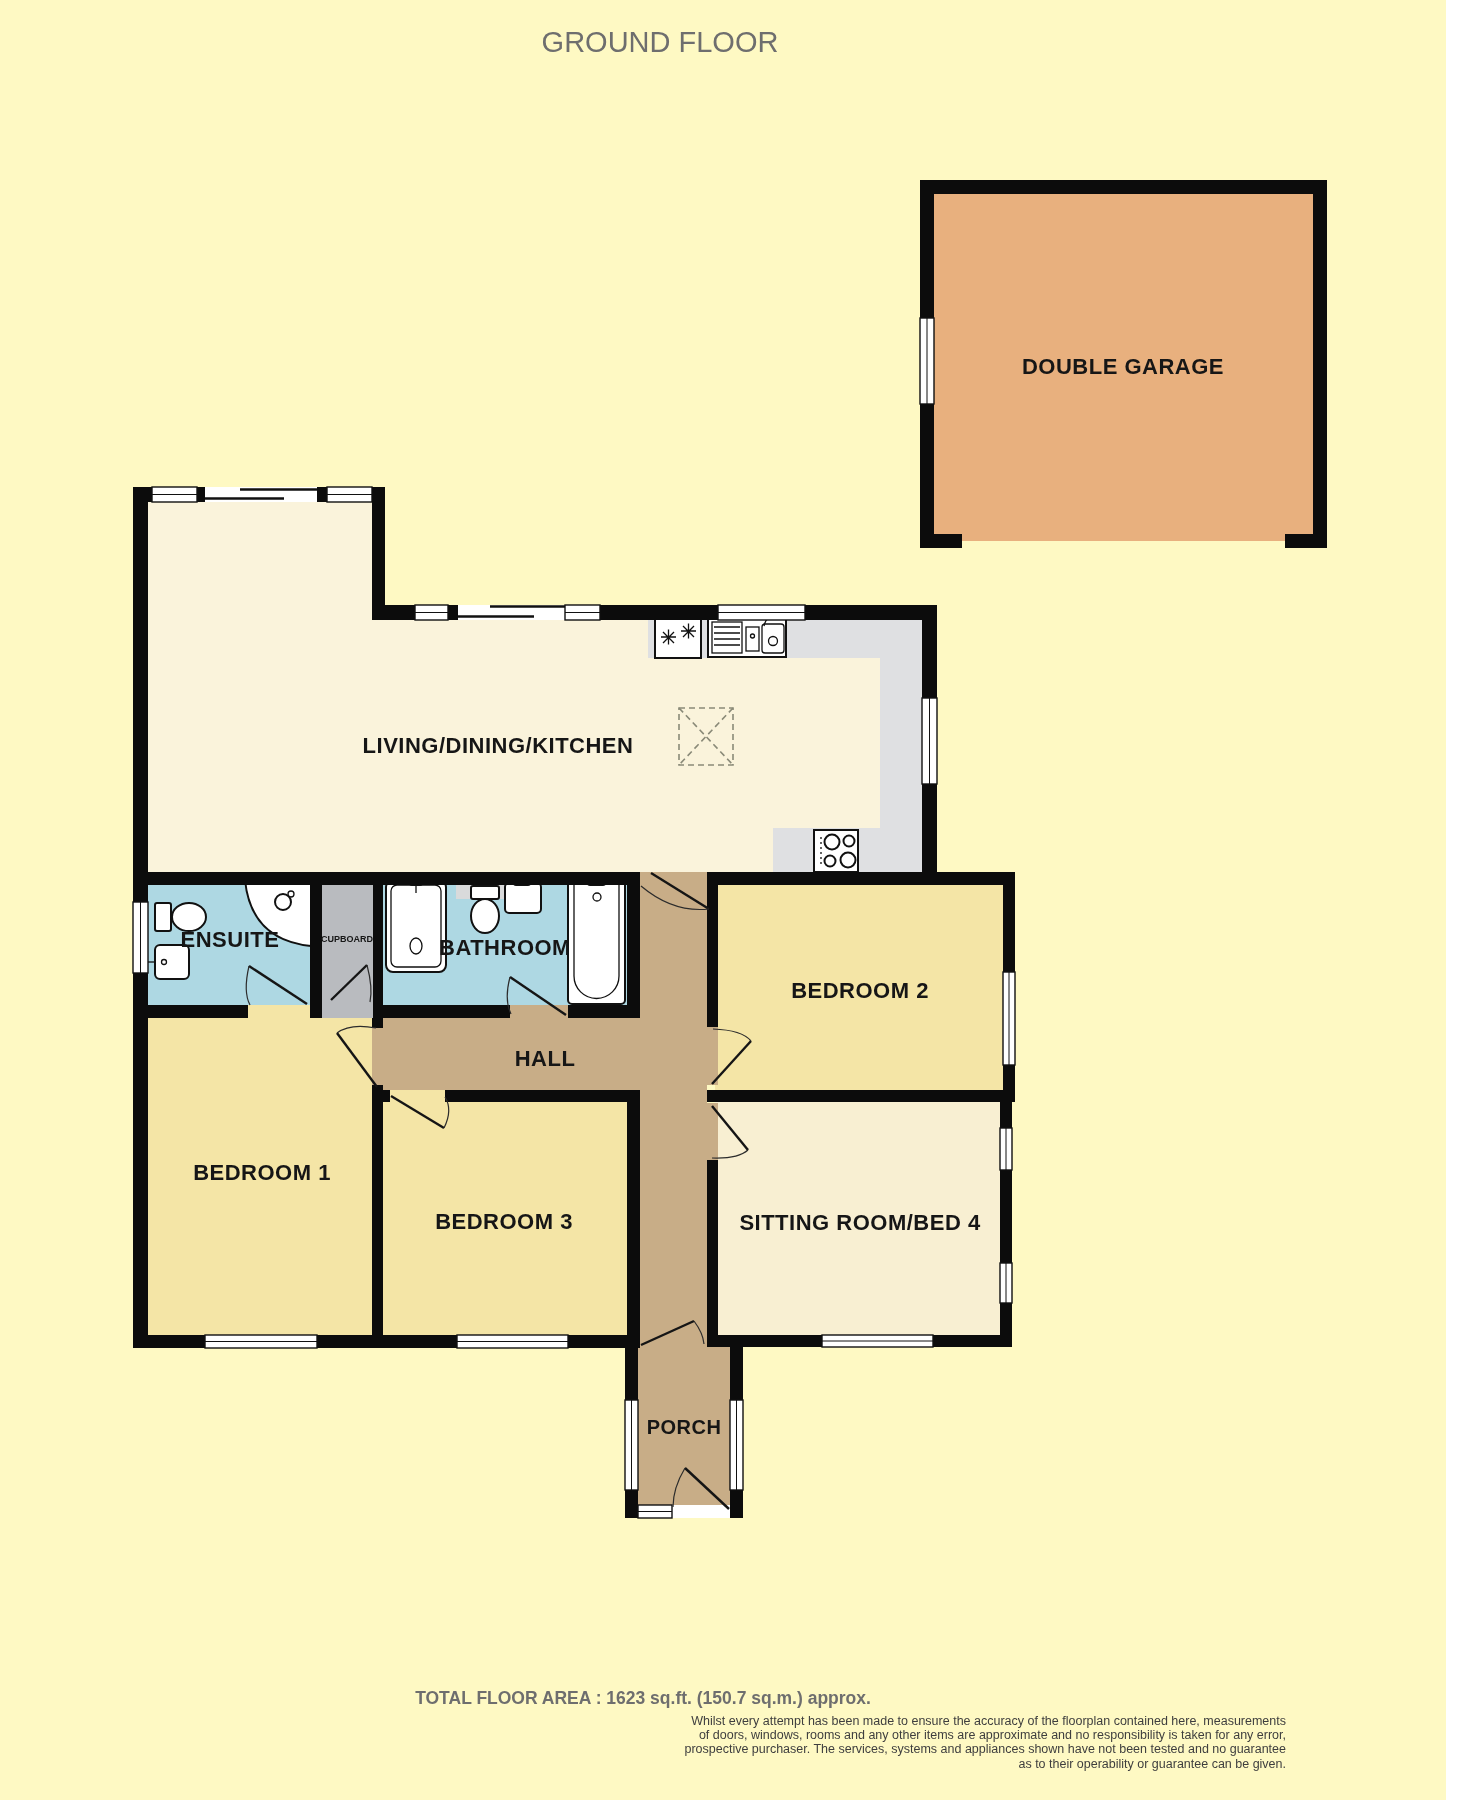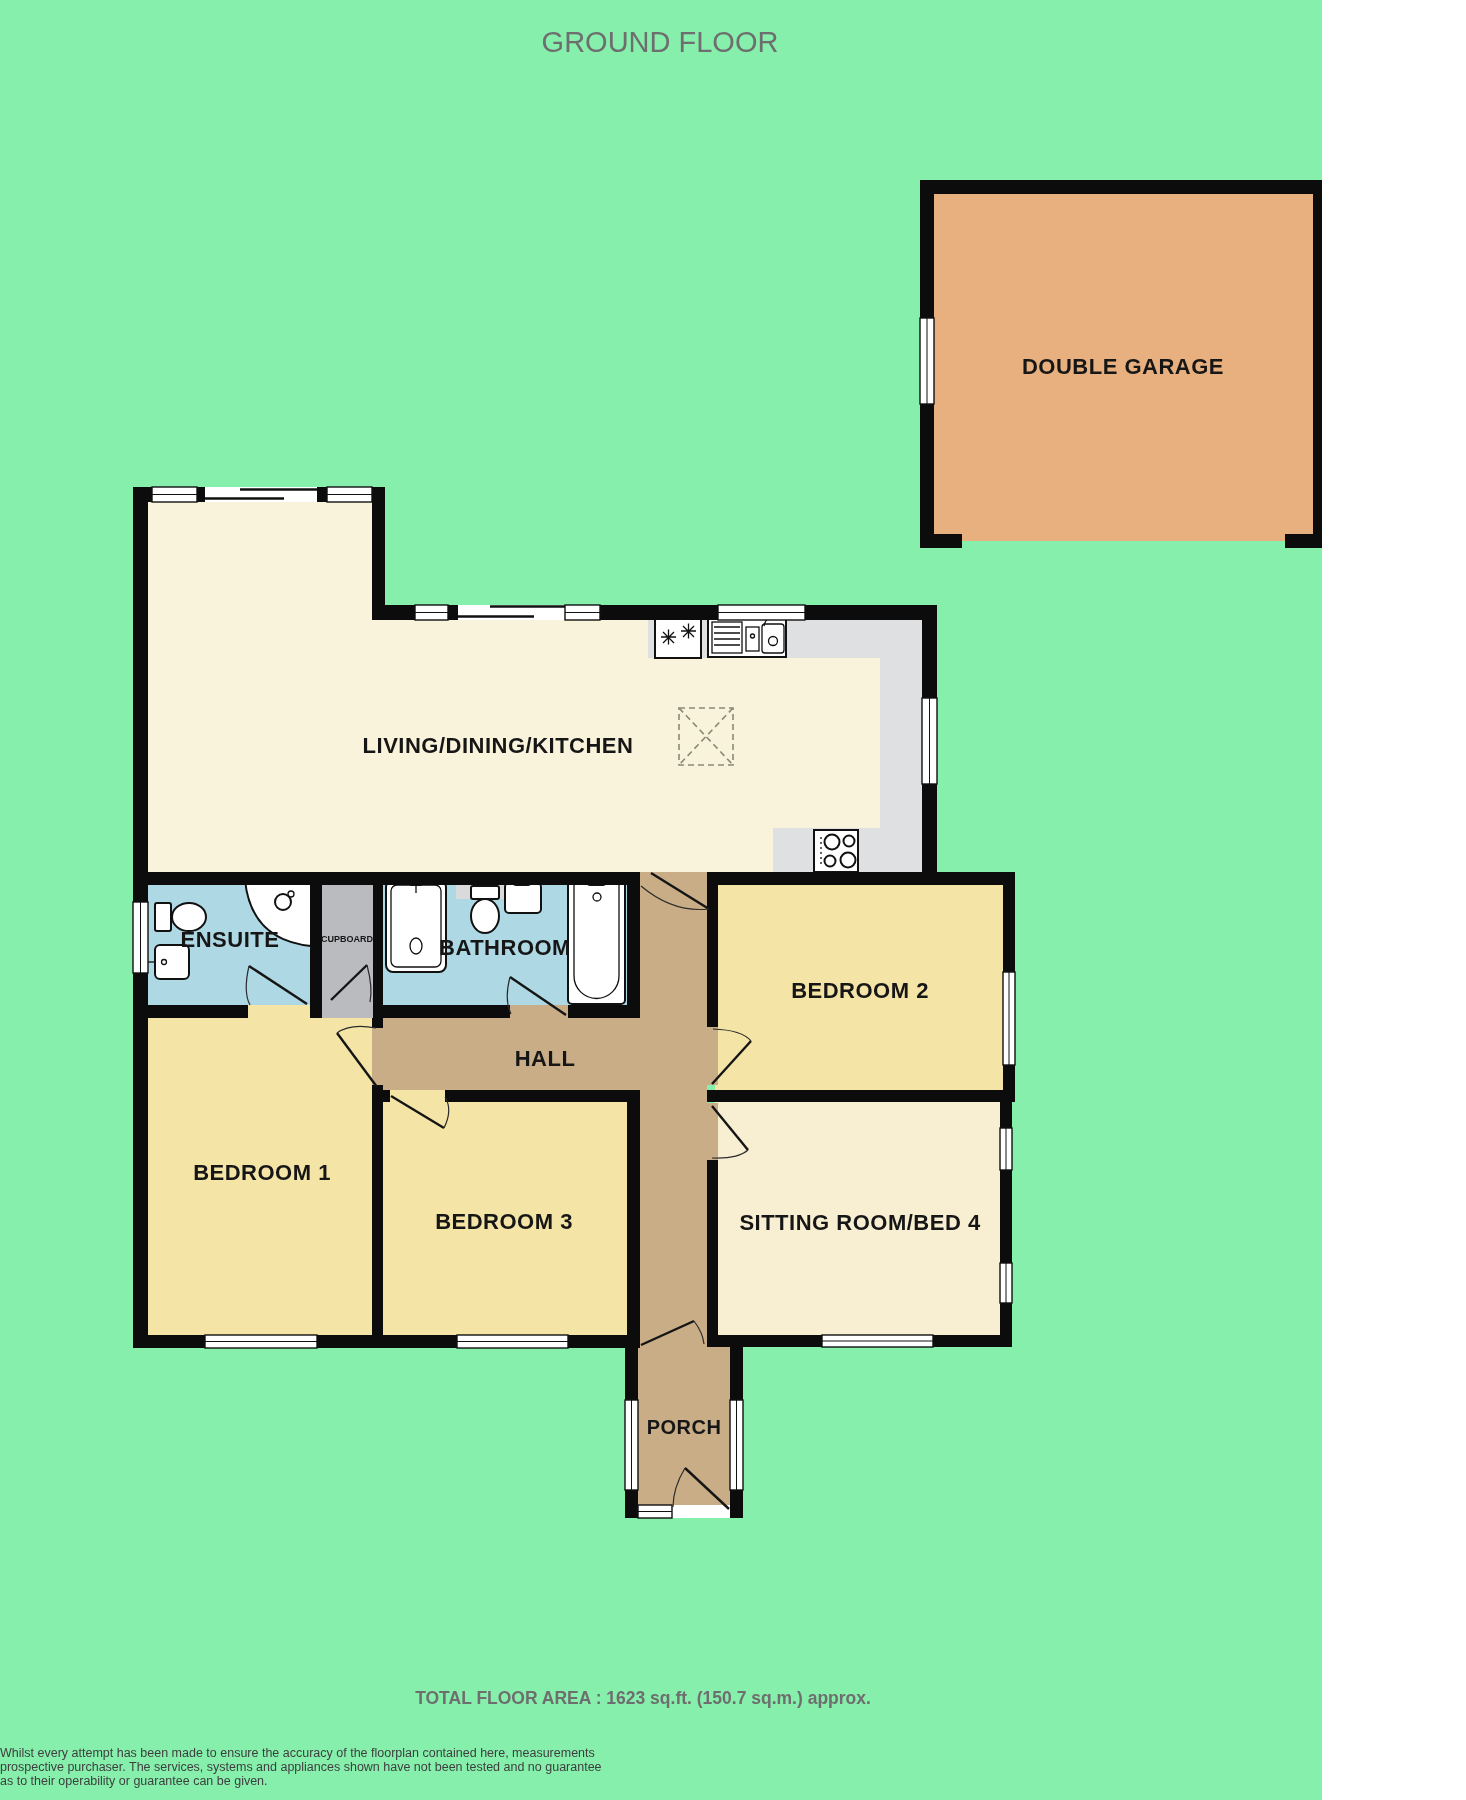--- a/index.html
+++ b/index.html
@@ -1,24 +1,24 @@
 <!DOCTYPE html>
 <html style="--wall: #0c0c0c; --garage: #e8b07e; --living: #faf3db; --bedroom: #f4e5a6; --sitting: #f8efd2; --hall: #c8ad87; --bath: #aed8e3; --cupboard: #b9bbbf; --counter: #dfe0e2; --title_text: #6e6e6e; --label_text: #161616;"><head>
 <meta charset="utf-8">
 <style>
   html,body{margin:0;padding:0;background:#ffffff;}
-  #stage{position:relative;width:1322px;height:1800px;background:#86efac;overflow:hidden;
+  #stage{position:relative;width:1446px;height:1800px;background:#fef9c3;overflow:hidden;
          font-family:"Liberation Sans",sans-serif;}
   #plan-svg{position:absolute;left:0;top:0;}
   .title{position:absolute;top:26px;left:0;width:1320px;text-align:center;
          color:var(--title_text);font-size:29px;line-height:32px;}
   .footer-total{position:absolute;top:1688px;left:0;width:1286px;text-align:center;
          color:var(--title_text);font-size:17.5px;font-weight:bold;}
-  .disclaimer{position:absolute;top:1714px;left:0;width:1286px;text-align:left;
-         color:#3e3e3e;font-size:12.5px;line-height:14.2px;margin-top:32px;}
+  .disclaimer{position:absolute;top:1714px;left:0;width:1286px;text-align:right;
+         color:#3e3e3e;font-size:12.5px;line-height:14.2px;}
   .wall{fill:var(--wall);}
   .window{fill:#ffffff;stroke:#111;stroke-width:1.4;}
   .winline{stroke:#111;stroke-width:1;}
   .fx{fill:#ffffff;stroke:#111;stroke-width:2;}
   .fxthin{fill:none;stroke:#111;stroke-width:1.3;}
   .slide{stroke:#111;stroke-width:2.4;}
   .leaf{stroke:#151515;stroke-width:2.4;fill:none;}
   .arc{stroke:#2c2c2c;stroke-width:1.2;fill:none;}
   .room-label{font-family:"Liberation Sans",sans-serif;font-weight:bold;
          fill:var(--label_text);font-size:22px;text-anchor:middle;letter-spacing:.5px;}
@@ -318,17 +318,18 @@
       <text class="room-label" x="504" y="1229">BEDROOM 3</text>
       <text class="room-label" x="860" y="1230">SITTING ROOM/BED 4</text>
       <text class="room-label porch" x="684" y="1434">PORCH</text>
     </g>
   </svg>
 
   <div class="footer-total">TOTAL FLOOR AREA : 1623 sq.ft. (150.7 sq.m.) approx.</div>
 
   <div class="disclaimer">
     <div>Whilst every attempt has been made to ensure the accuracy of the floorplan contained here, measurements</div>
+    <div>of doors, windows, rooms and any other items are approximate and no responsibility is taken for any error,</div>
     <div>prospective purchaser. The services, systems and appliances shown have not been tested and no guarantee</div>
     <div>as to their operability or guarantee can be given.</div>
   </div>
 
 </div>
 
 </body></html>

